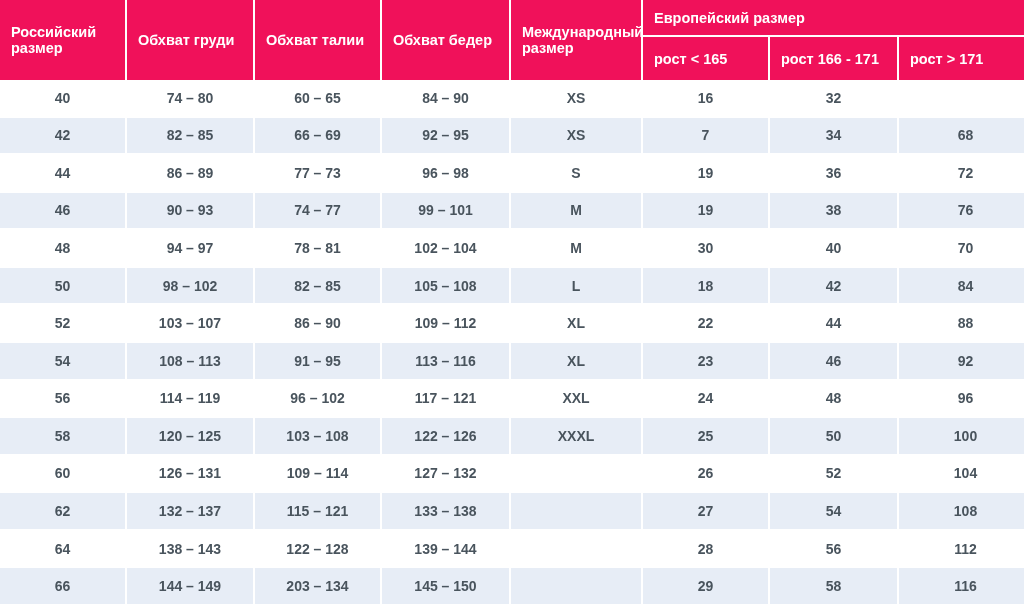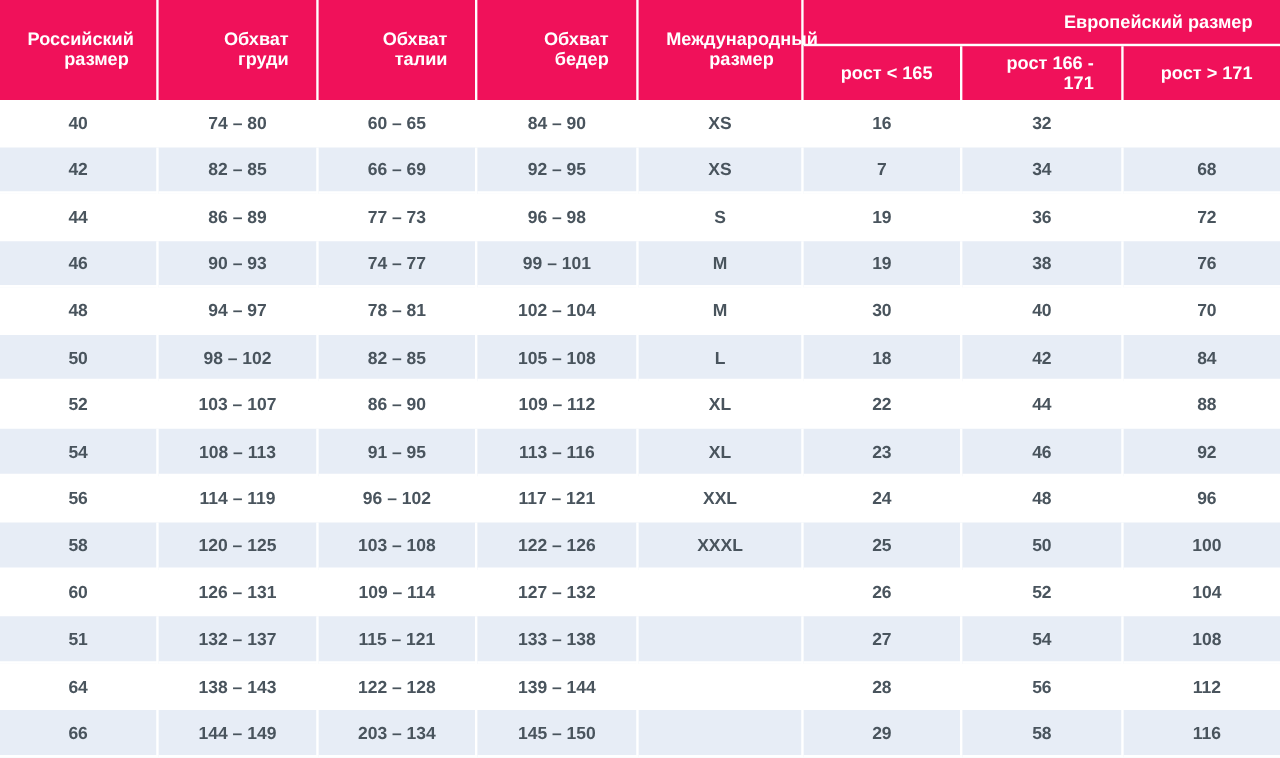--- a/index.html
+++ b/index.html
@@ -22,23 +22,23 @@
     height: 606px;
     table-layout: fixed;
     border-collapse: separate;
     border-spacing: 0;
   }
   thead th {
     background: var(--header-bg);
     color: #fff;
     font-size: 14.5px;
     font-weight: 700;
-    text-align: right;
+    text-align: left;
     vertical-align: middle;
-    padding: 2px 22px;
+    padding: 2px 11px;
     border-right: 2px solid var(--divider);
   }
   thead tr:first-child { height: 37px; }
   thead tr:nth-child(2) { height: 43px; }
   thead th:last-child { border-right: none; }
   th.span-header { border-bottom: 2px solid var(--divider); }
   tbody tr { height: 37.5px; }
   tbody td {
     text-align: center;
     vertical-align: middle;
@@ -187,21 +187,21 @@
         <td>60</td>
         <td>126 – 131</td>
         <td>109 – 114</td>
         <td>127 – 132</td>
         <td></td>
         <td>26</td>
         <td>52</td>
         <td>104</td>
       </tr>
       <tr class="alt">
-        <td>51</td>
+        <td>62</td>
         <td>132 – 137</td>
         <td>115 – 121</td>
         <td>133 – 138</td>
         <td></td>
         <td>27</td>
         <td>54</td>
         <td>108</td>
       </tr>
       <tr>
         <td>64</td>

